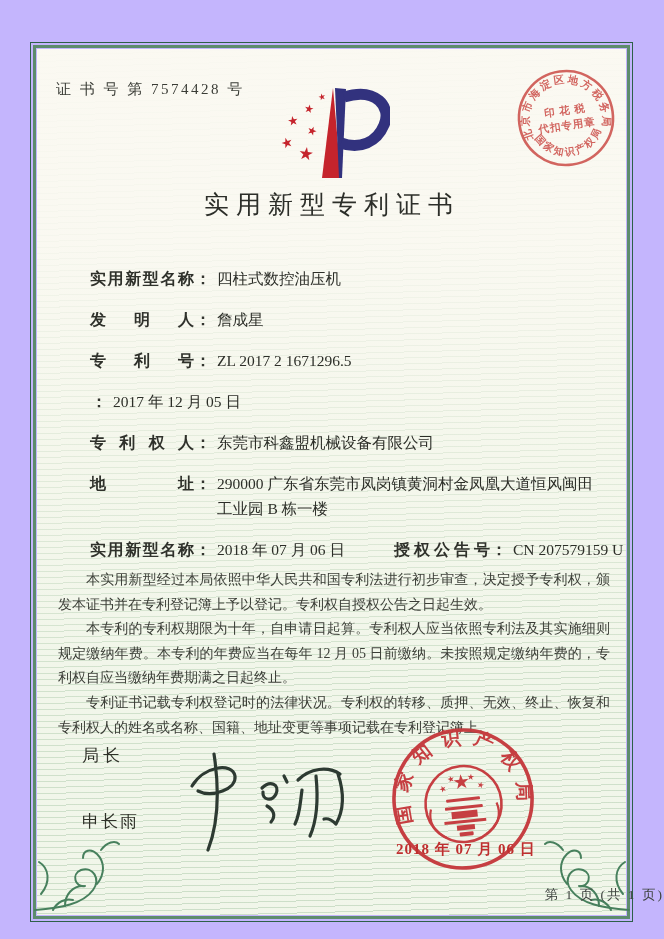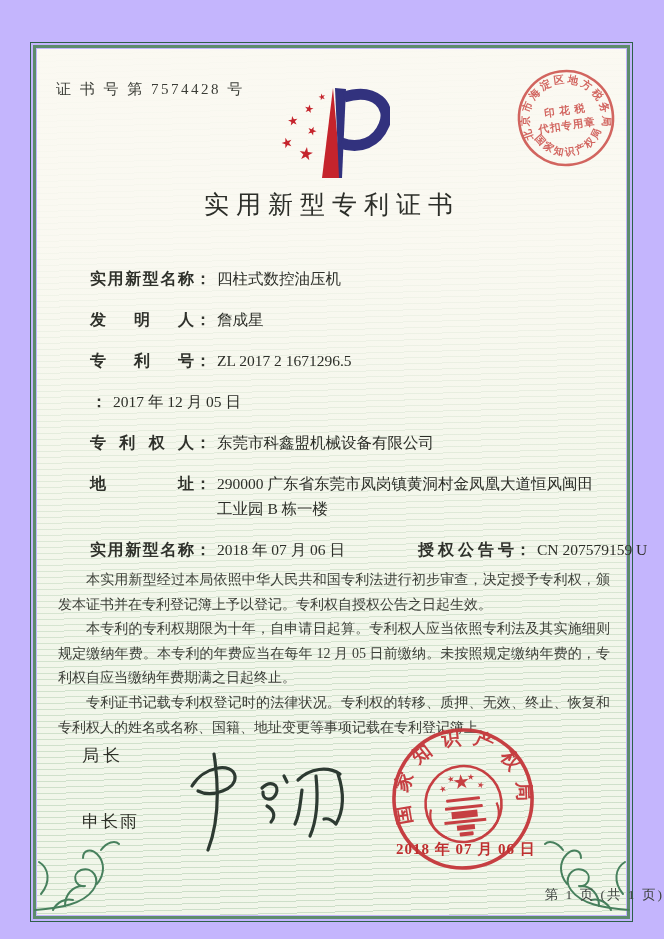--- a/index.html
+++ b/index.html
@@ -31,21 +31,21 @@
   .tax-stamp{left:510px;top:62px;width:112px;height:112px;opacity:0.93;}
   .title{left:0;top:188px;width:664px;text-align:center;font-size:25px;font-weight:normal;
     letter-spacing:7px;color:#2c2e29;}
   .fields{left:58px;top:266px;width:562px;font-size:16px;margin-left:32px;}
   .frow{display:flex;align-items:flex-start;margin-bottom:16px;line-height:25px;}
   .frow-last{position:relative;}
   .flabel{display:inline-block;width:104px;text-align:justify;text-align-last:justify;
     flex:none;font-weight:600;color:#2f312b;}
   .colon{flex:none;margin:0 6px 0 1px;font-weight:600;}
   .fvalue{font-size:15.5px;color:#2c2e28;white-space:pre-line;max-width:452px;}
-  .pubno{position:absolute;left:328px;top:0;display:flex;line-height:25px;}
+  .pubno{position:absolute;left:304px;top:0;display:flex;line-height:25px;}
   .pubno .flabel{width:96px;}
   .paras{left:58px;top:568px;width:552px;}
   .paras p{margin:0;text-indent:2em;font-size:14px;line-height:24.6px;
     text-align:justify;color:#3b3e37;}
   .director-title{left:82px;top:744px;font-size:17px;letter-spacing:4px;color:#2f3129;}
   .director-name{left:82px;top:810px;font-size:17px;letter-spacing:2px;color:#2f3129;}
   .signature{left:158px;top:746px;width:200px;height:112px;}
   .seal{left:388px;top:724px;width:150px;height:150px;opacity:0.96;}
   .seal-date{left:396px;top:840px;font-size:15px;font-weight:bold;color:#bf2f2f;
     letter-spacing:1px;}

